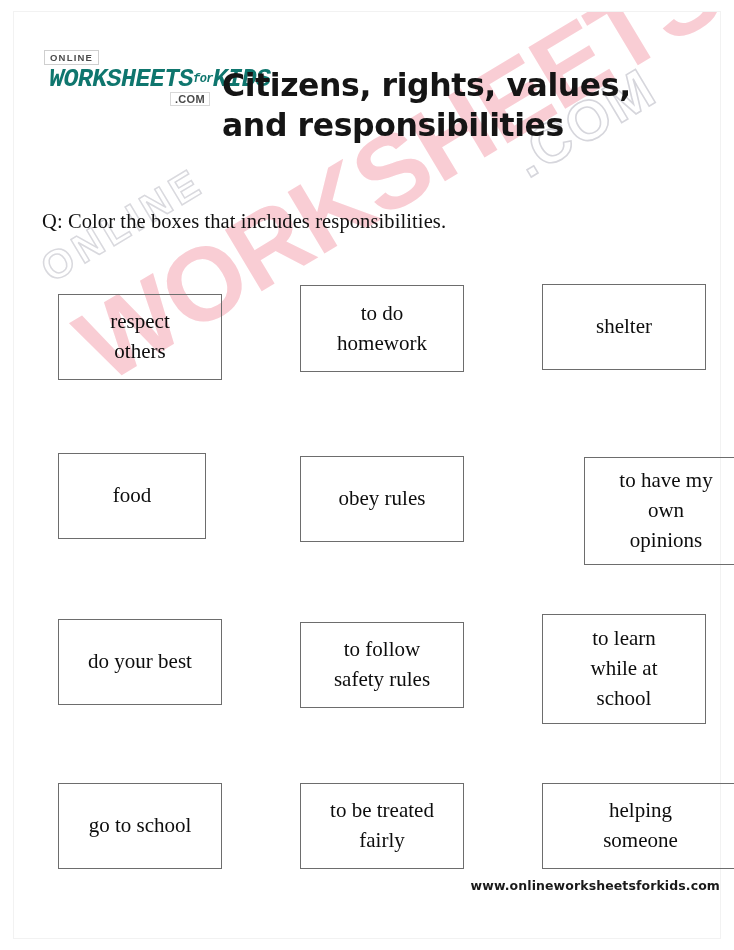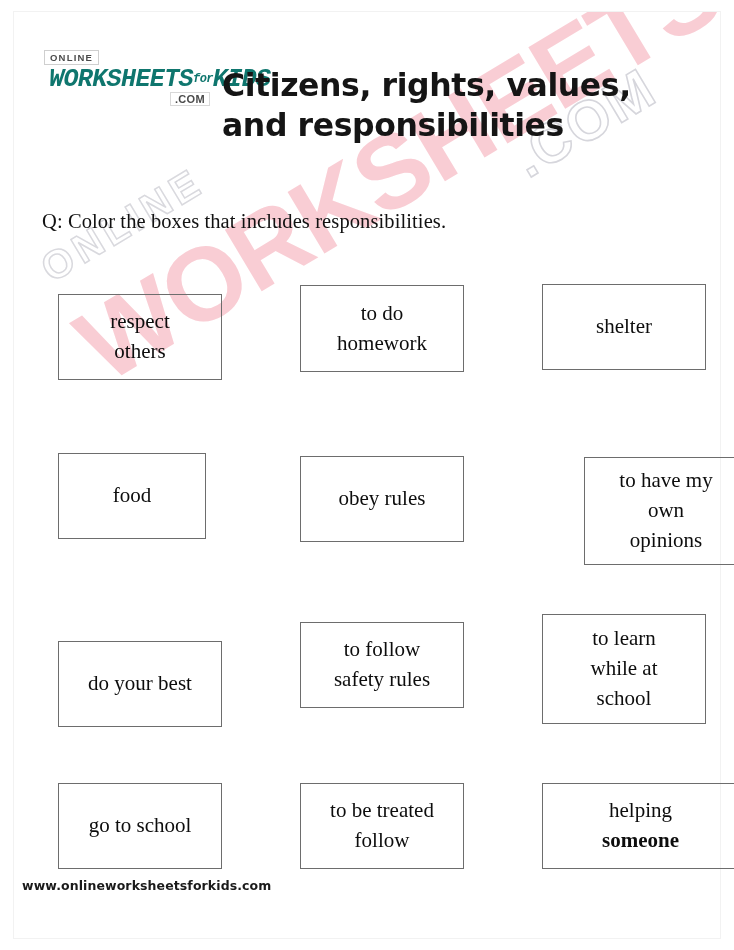--- a/index.html
+++ b/index.html
@@ -207,24 +207,24 @@
     font-family: "Liberation Serif", serif;
     font-size: 21px;
     line-height: 1.42;
     color: #0d0d0d;
     padding: 0 4px;
   }
 
   
   #footer {
     position: absolute;
-    left: 8px;
+    left: 0;
     top: 866px;
     width: 706px;
-    text-align: left;
+    text-align: right;
     font-family: "DejaVu Sans", sans-serif;
     font-weight: 700;
     font-size: 12.5px;
     letter-spacing: 0.1px;
     color: #1a1a1a;
   }
 </style>
 </head>
 <body>
 
@@ -283,21 +283,21 @@
               <span style="display: block;">obey rules</span>
             </div>
           </div>
           <div class="cell" style="left: 528px; top: 445px; width: 164px; height: 108px; margin-left: 42px;">
             <div class="cell-text">
               <span style="display: block;">to have my</span>
               <span style="display: block;">own</span>
               <span style="display: block;">opinions</span>
             </div>
           </div>
-          <div class="cell" style="left: 44px; top: 607px; width: 164px; height: 86px; margin-top: 22px;">
+          <div class="cell" style="left: 44px; top: 607px; width: 164px; height: 86px;">
             <div class="cell-text">
               <span style="display: block;">do your best</span>
             </div>
           </div>
           <div class="cell" style="left: 528px; top: 602px; width: 164px; height: 110px;">
             <div class="cell-text">
               <span style="display: block;">to learn</span>
               <span style="display: block;">while at</span>
               <span style="display: block;">school</span>
             </div>
@@ -309,27 +309,27 @@
             </div>
           </div>
           <div class="cell" style="left: 44px; top: 771px; width: 164px; height: 86px;">
             <div class="cell-text">
               <span style="display: block;">go to school</span>
             </div>
           </div>
           <div class="cell" style="left: 286px; top: 771px; width: 164px; height: 86px;">
             <div class="cell-text">
               <span style="display: block;">to be treated</span>
-              <span style="display: block;">follow</span>
+              <span style="display: block;">fairly</span>
             </div>
           </div>
           <div class="cell" style="left: 528px; top: 771px; width: 197px; height: 86px;">
             <div class="cell-text">
               <span style="display: block;">helping</span>
-              <span style="display: block; font-weight: bold;">someone</span>
+              <span style="display: block;">someone</span>
             </div>
           </div>
         </div>
 
       <div id="footer">www.onlineworksheetsforkids.com</div>
 
     </div>
   </div>
 </div>
 

